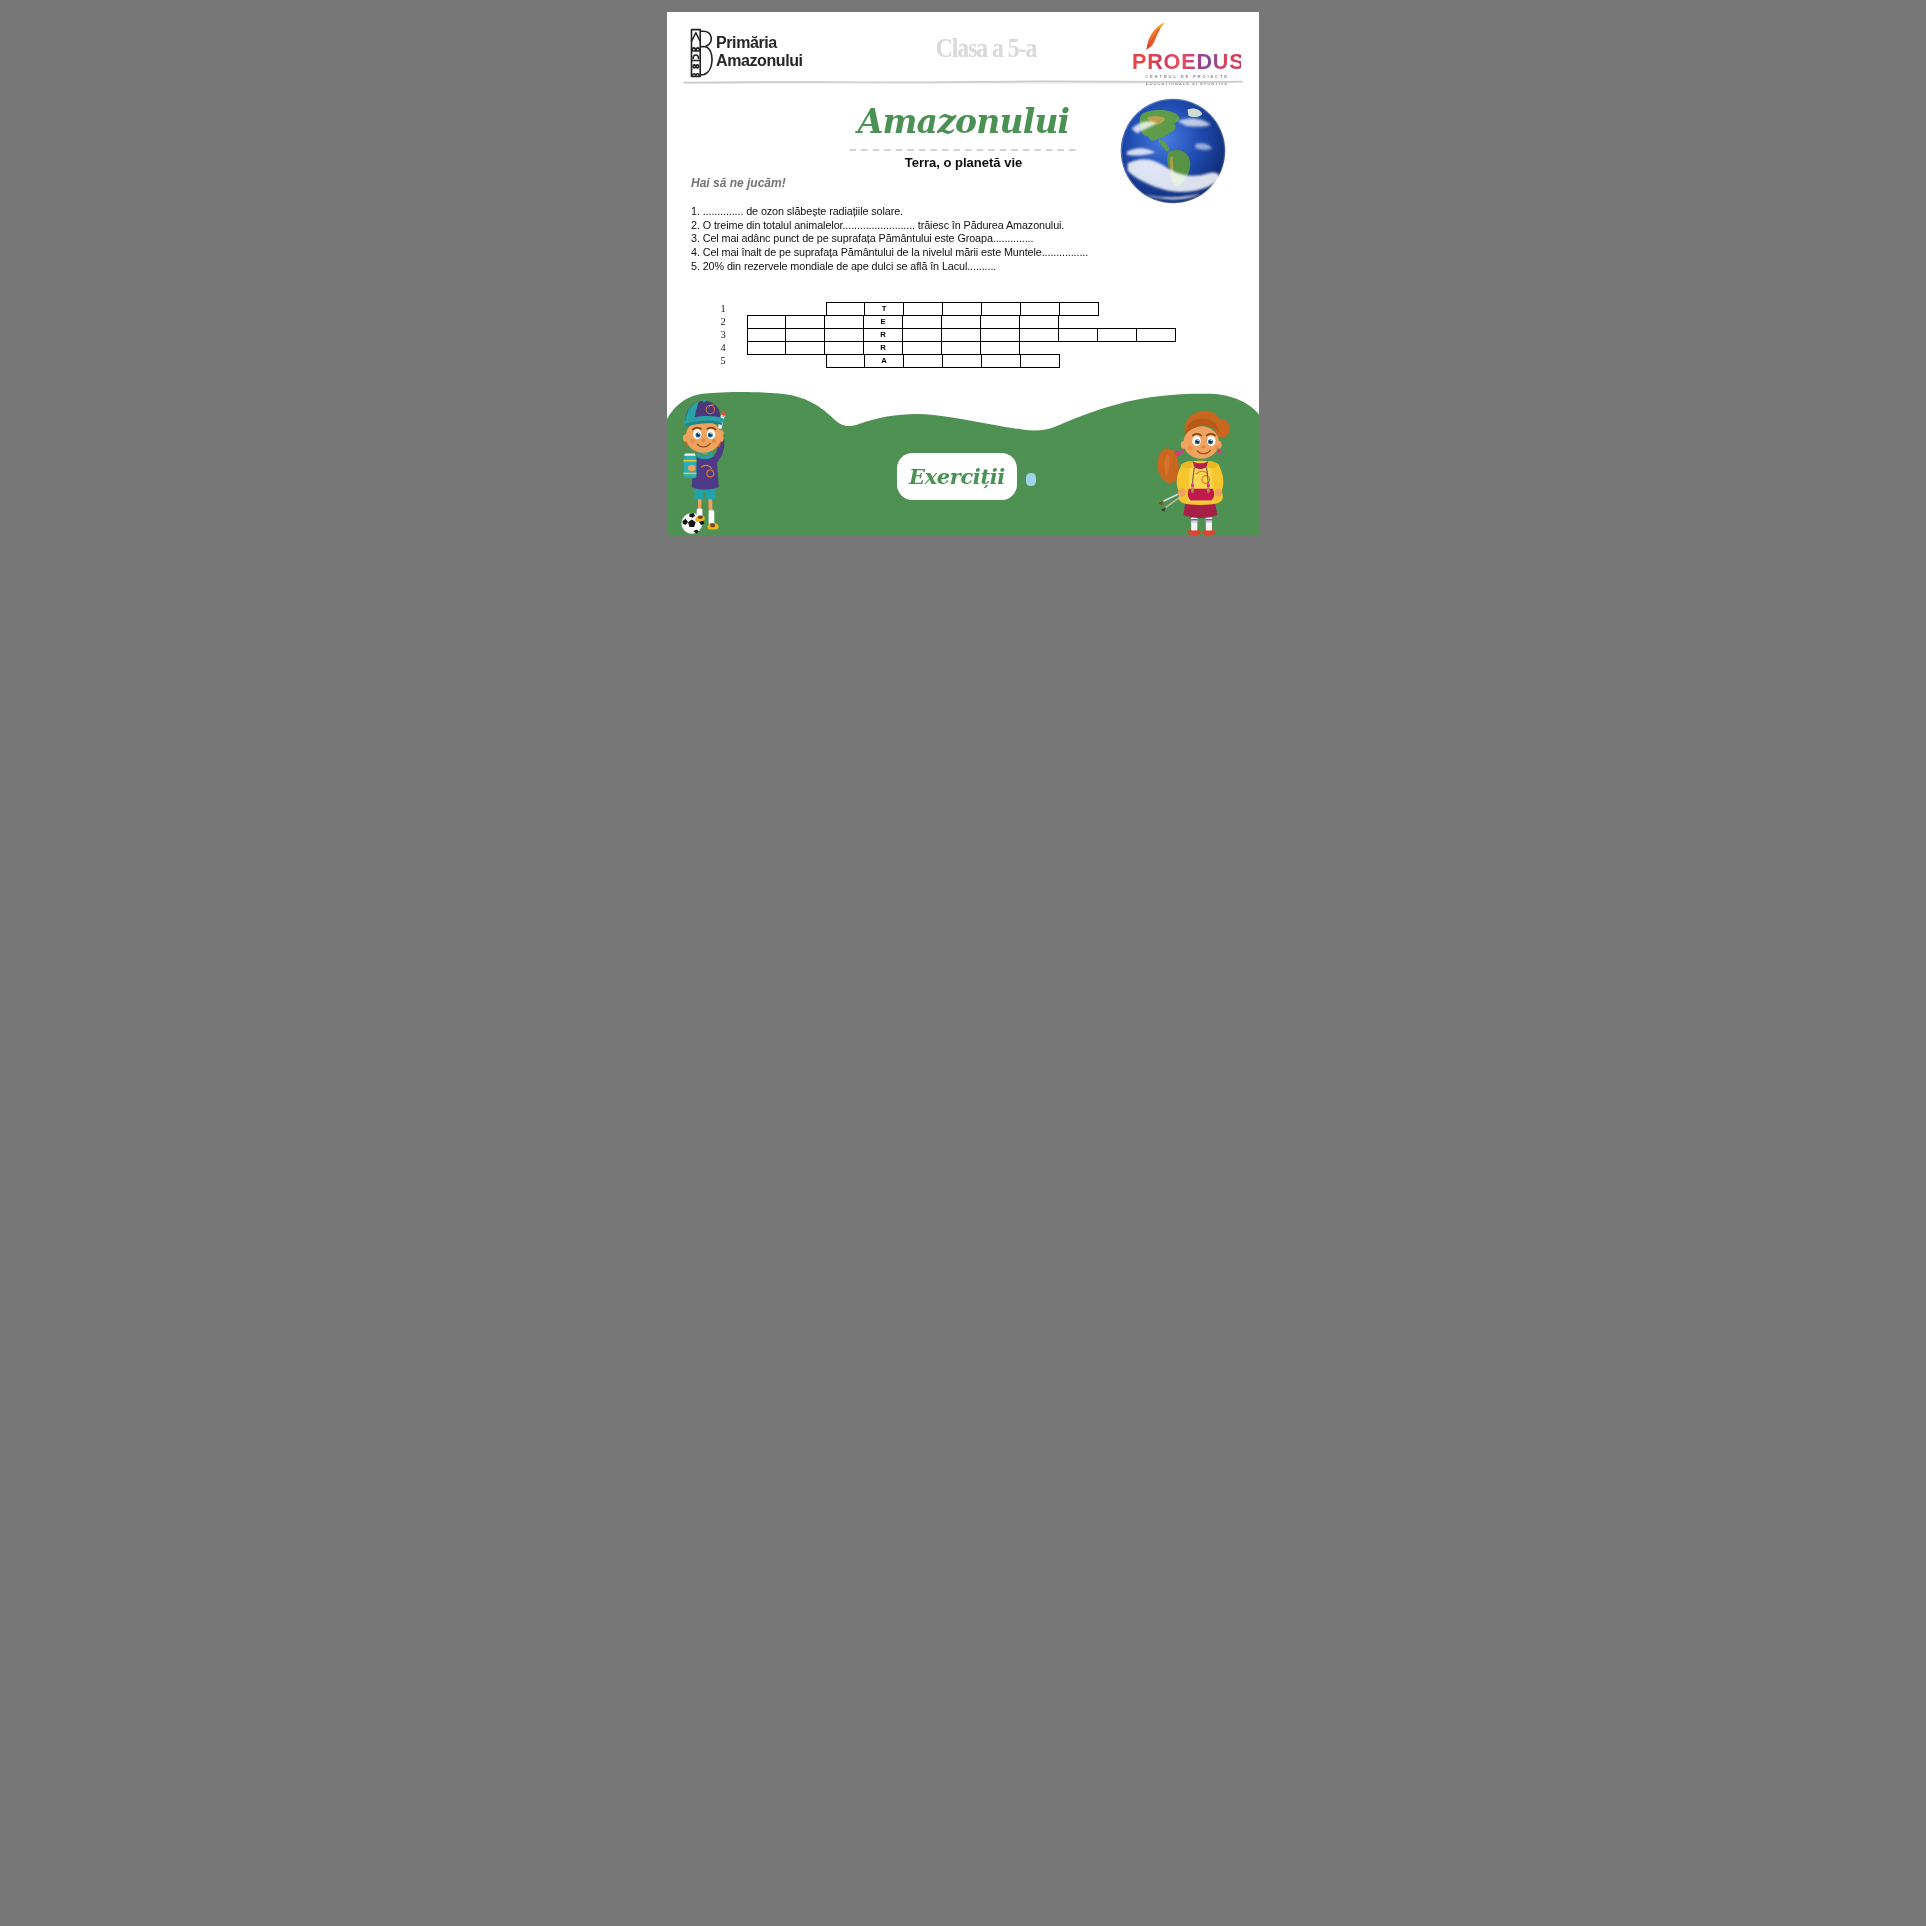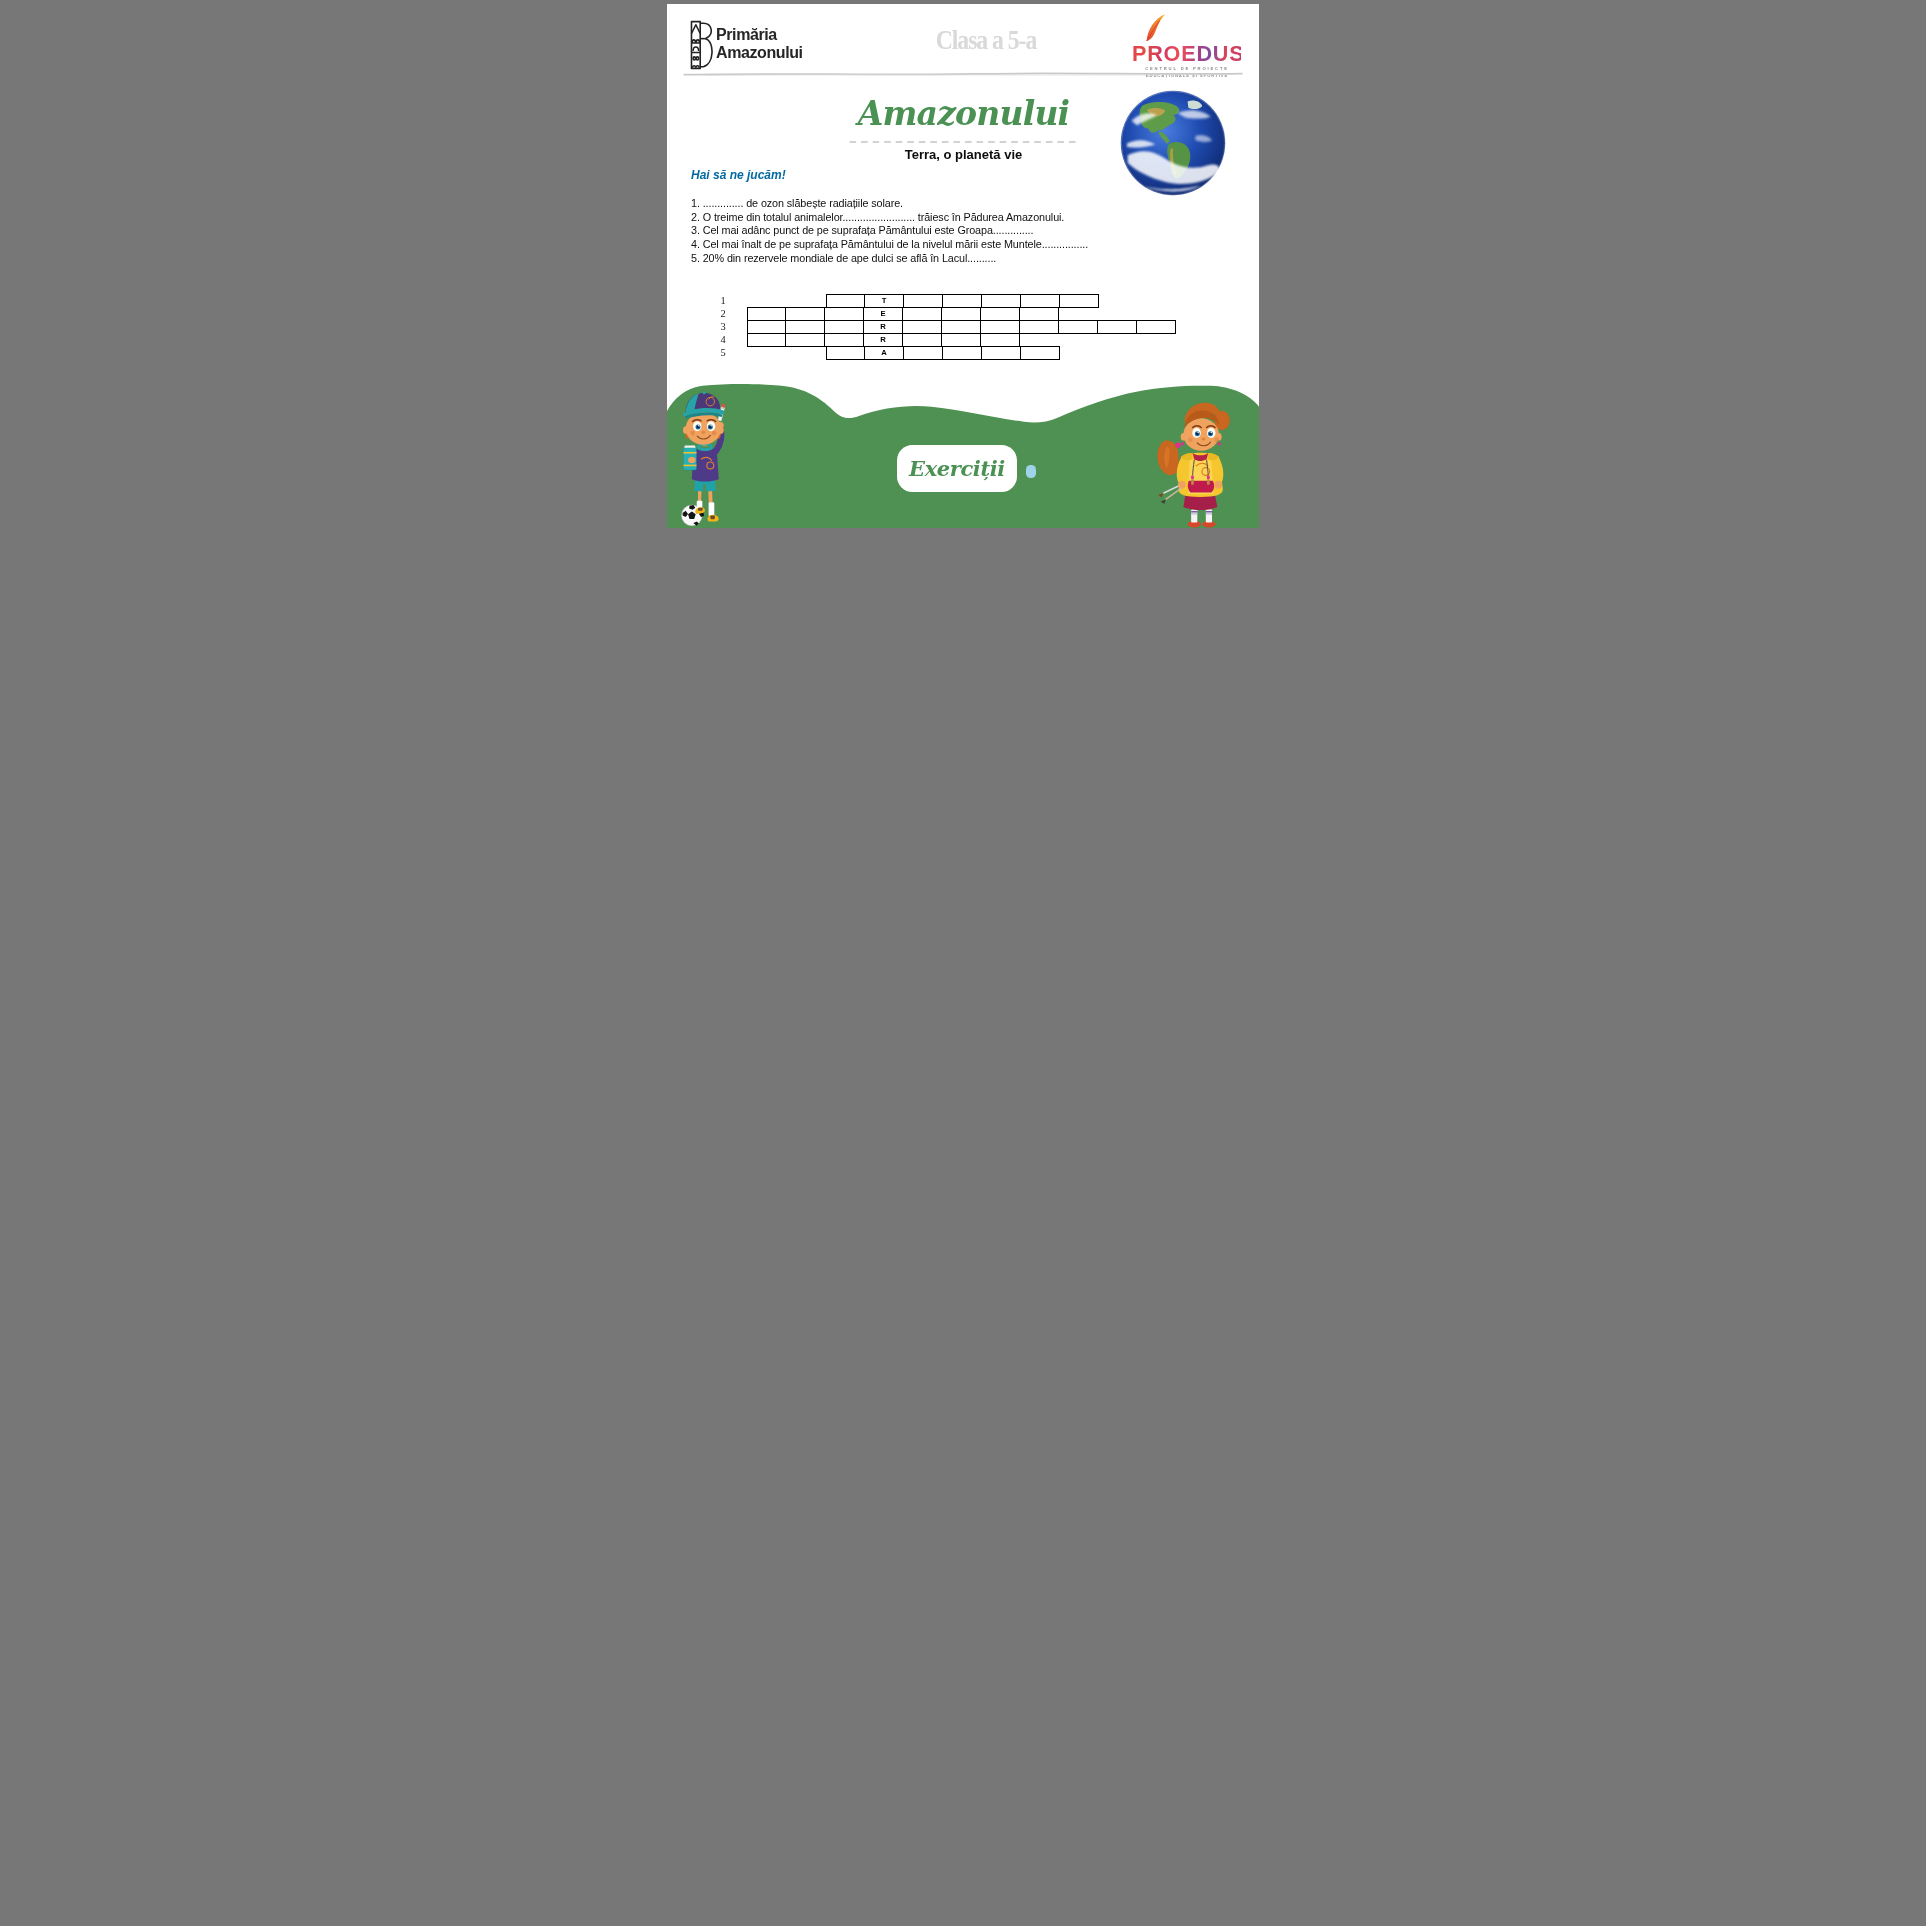--- a/index.html
+++ b/index.html
@@ -1,21 +1,21 @@
 <!DOCTYPE html>
 <html style="--green: #4a9153; --band: #4e9152; --watermark: #d9d9d9; --tagline: #8c8c8c; --ink: #151515;font-size:6.2px"><head>
 <meta charset="utf-8">
 <style>
   :root{
     --green:#4a9153; --band:#4e9152; --watermark:#d9d9d9;
     --tagline:#8c8c8c; --ink:#151515;
   }
   html,body{margin:0;padding:0;background:#777;}
   #page{
-    position:relative; width:592px; height:524px; margin:4px auto;
+    position:relative; width:592px; height:524px; margin:12px auto;
     background:#ffffff; overflow:hidden;
     font-family:"Liberation Sans", sans-serif; color:var(--ink);
   }
   .abs{position:absolute;}
 
   
   #logo-text{left:49px; top:22.3px; font-weight:700; font-size:16px; line-height:17.7px;
     letter-spacing:-0.4px; color:#262626;}
   #class-label{left:242px; top:21px; width:154px; text-align:center;
     font-family:"Liberation Serif", serif; font-weight:700; font-size:27px;
@@ -28,21 +28,21 @@
     font-weight:600; font-size:4.2px; white-space:nowrap;}
   #proedus-tag1{top:62px; letter-spacing:1.8px;}
   #proedus-tag2{top:69px; letter-spacing:0.9px;}
 
   
   #subject{left:185px; top:90px; width:223px; text-align:center;
     font-family:"DejaVu Serif", serif; font-style:italic; font-weight:700;
     font-size:33px; color:var(--green); letter-spacing:-0.8px;}
   #lesson-title{left:185px; top:143px; width:223px; text-align:center;
     font-weight:700; font-size:13px; color:#0d0d0d;}
-  #intro{left:24px; top:164px; font-weight:700; font-style:italic; font-size:12px; color:#0369a1;}
+  #intro{left:24px; top:164px; font-weight:700; font-style:italic; font-size:12px; color:#737373;}
 
   
   #questions{left:24px; top:193px; width:501px;}
   .q-line{font-size:10.8px; line-height:13.7px; letter-spacing:-0.1px; color:#101010;}
 
   
   .cw-num{position:absolute; left:49px; width:14px; text-align:center;
     font-family:"Liberation Serif", serif; font-size:10.4px; color:#1a1a1a; line-height:11.6px;}
   .cw-row{position:absolute; display:flex; height:14.3px; box-sizing:border-box;
     border-top:1.3px solid #000; border-bottom:1.3px solid #000;}

